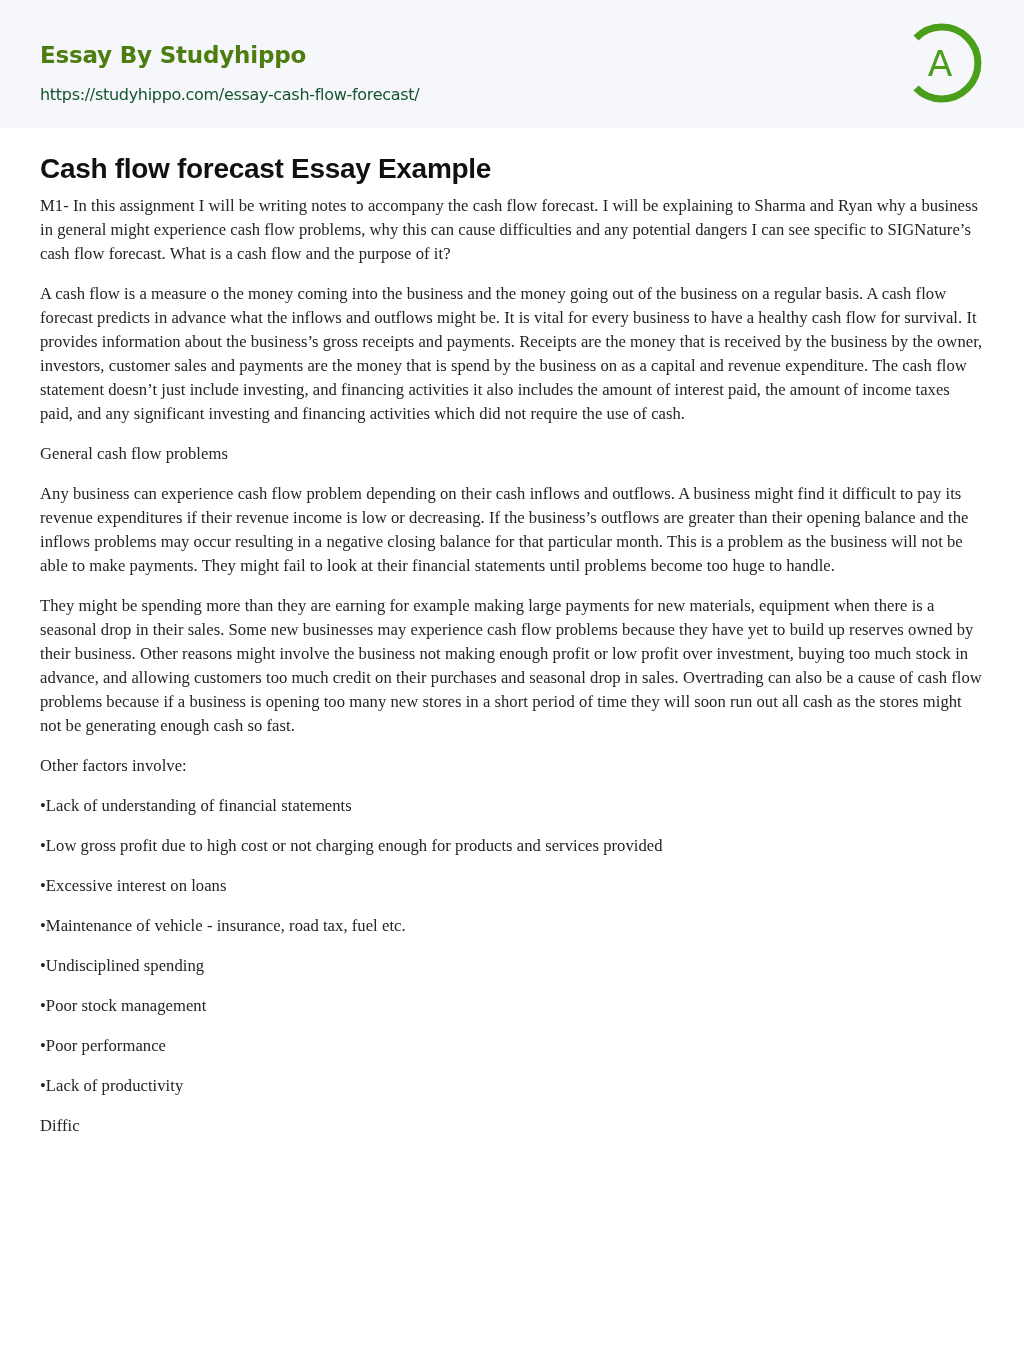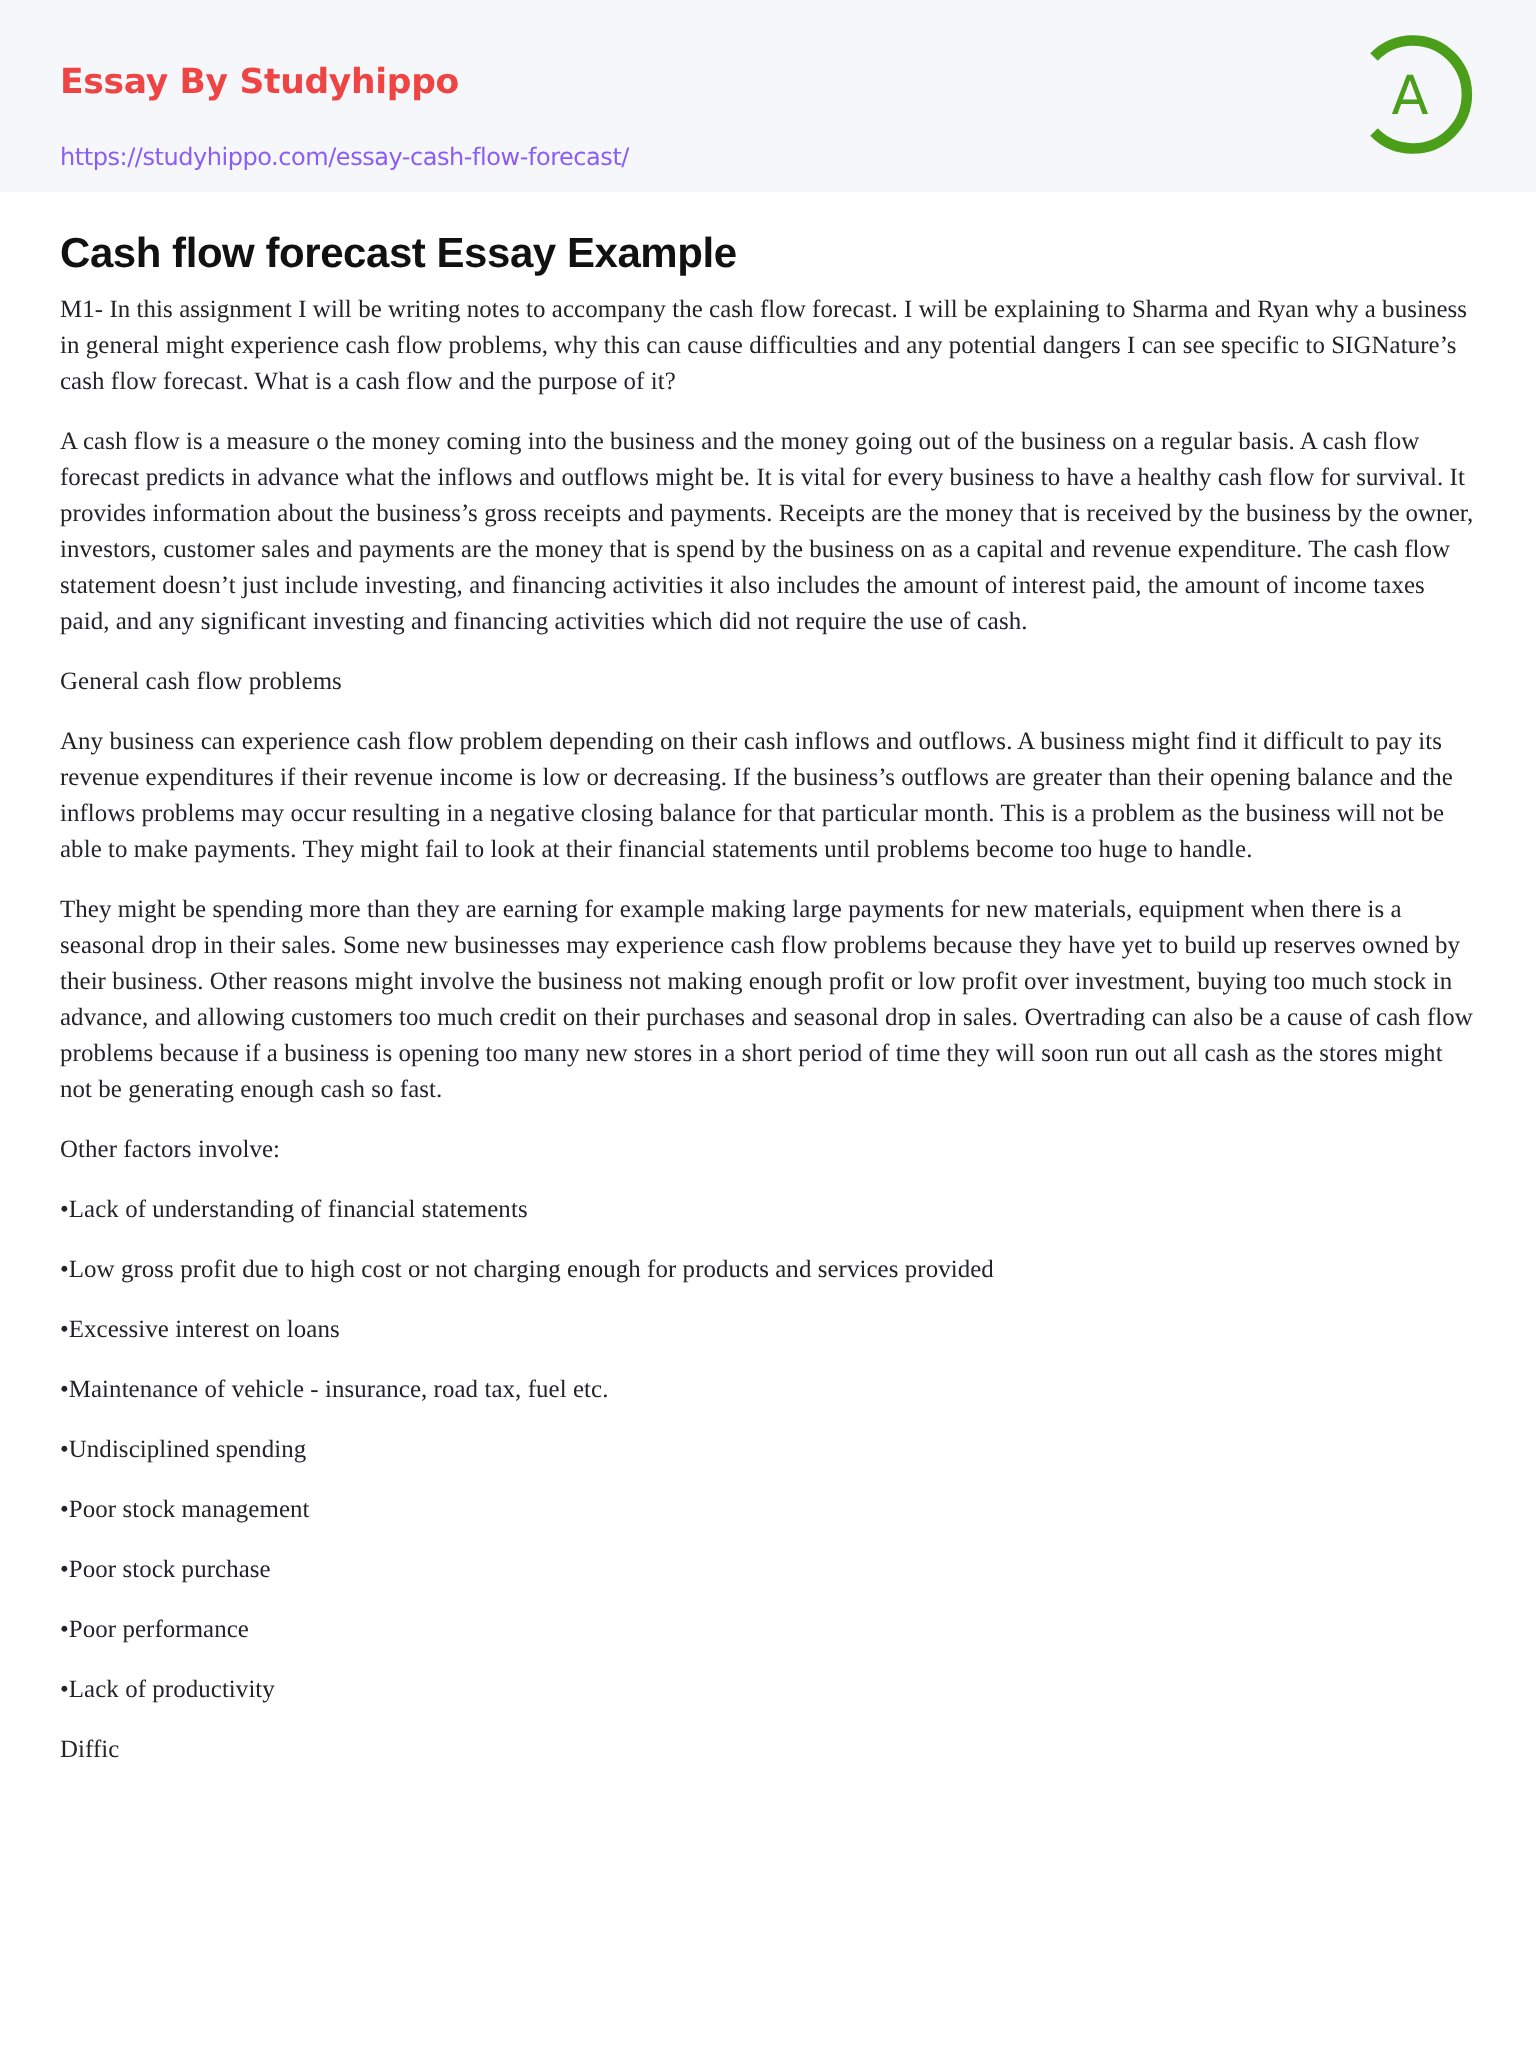--- a/index.html
+++ b/index.html
@@ -10,26 +10,26 @@
     color: #23232a;
   }
   .header {
     height: 128px;
     background: #f5f7fa;
     position: relative;
   }
   .brand {
     position: absolute; left: 40px; top: 42px;
     font-family: "DejaVu Sans", sans-serif;
-    font-weight: bold; font-size: 23px; color: #ef4444;
+    font-weight: bold; font-size: 23px; color: #4d7c0f;
     letter-spacing: -0.2px;
   }
   .url {
-    position: absolute; left: 40px; top: 95px;
-    font-size: 16px; color: #8b5cf6; text-decoration: none;
+    position: absolute; left: 40px; top: 85px;
+    font-size: 16px; color: #14532d; text-decoration: none;
     letter-spacing: -0.3px;
   }
   .logo {
     position: absolute; left: 906px; top: 18px; width: 84px; height: 88px;
   }
   .main { padding: 0 40px; }
   .title {
     margin: 19px 0 0 0;
     font-family: "Liberation Sans", sans-serif;
     font-weight: bold; font-size: 28px; line-height: 44px;
@@ -62,17 +62,16 @@
   <p class="p">General cash flow problems</p>
   <p class="p">Any business can experience cash flow problem depending on their cash inflows and outflows. A business might find it difficult to pay its revenue expenditures if their revenue income is low or decreasing. If the business’s outflows are greater than their opening balance and the inflows problems may occur resulting in a negative closing balance for that particular month. This is a problem as the business will not be able to make payments. They might fail to look at their financial statements until problems become too huge to handle.</p>
   <p class="p">They might be spending more than they are earning for example making large payments for new materials, equipment when there is a seasonal drop in their sales. Some new businesses may experience cash flow problems because they have yet to build up reserves owned by their business. Other reasons might involve the business not making enough profit or low profit over investment, buying too much stock in advance, and allowing customers too much credit on their purchases and seasonal drop in sales. Overtrading can also be a cause of cash flow problems because if a business is opening too many new stores in a short period of time they will soon run out all cash as the stores might not be generating enough cash so fast.</p>
   <p class="p">Other factors involve:</p>
   <p class="p">•Lack of understanding of financial statements</p>
   <p class="p">•Low gross profit due to high cost or not charging enough for products and services provided</p>
   <p class="p">•Excessive interest on loans</p>
   <p class="p">•Maintenance of vehicle - insurance, road tax, fuel etc.</p>
   <p class="p">•Undisciplined spending</p>
   <p class="p">•Poor stock management</p>
-  <p class="p">•Poor stock purchase</p>
   <p class="p">•Poor performance</p>
   <p class="p">•Lack of productivity</p>
   <p class="p">Diffic</p>
 </div>
 
 </body></html>

